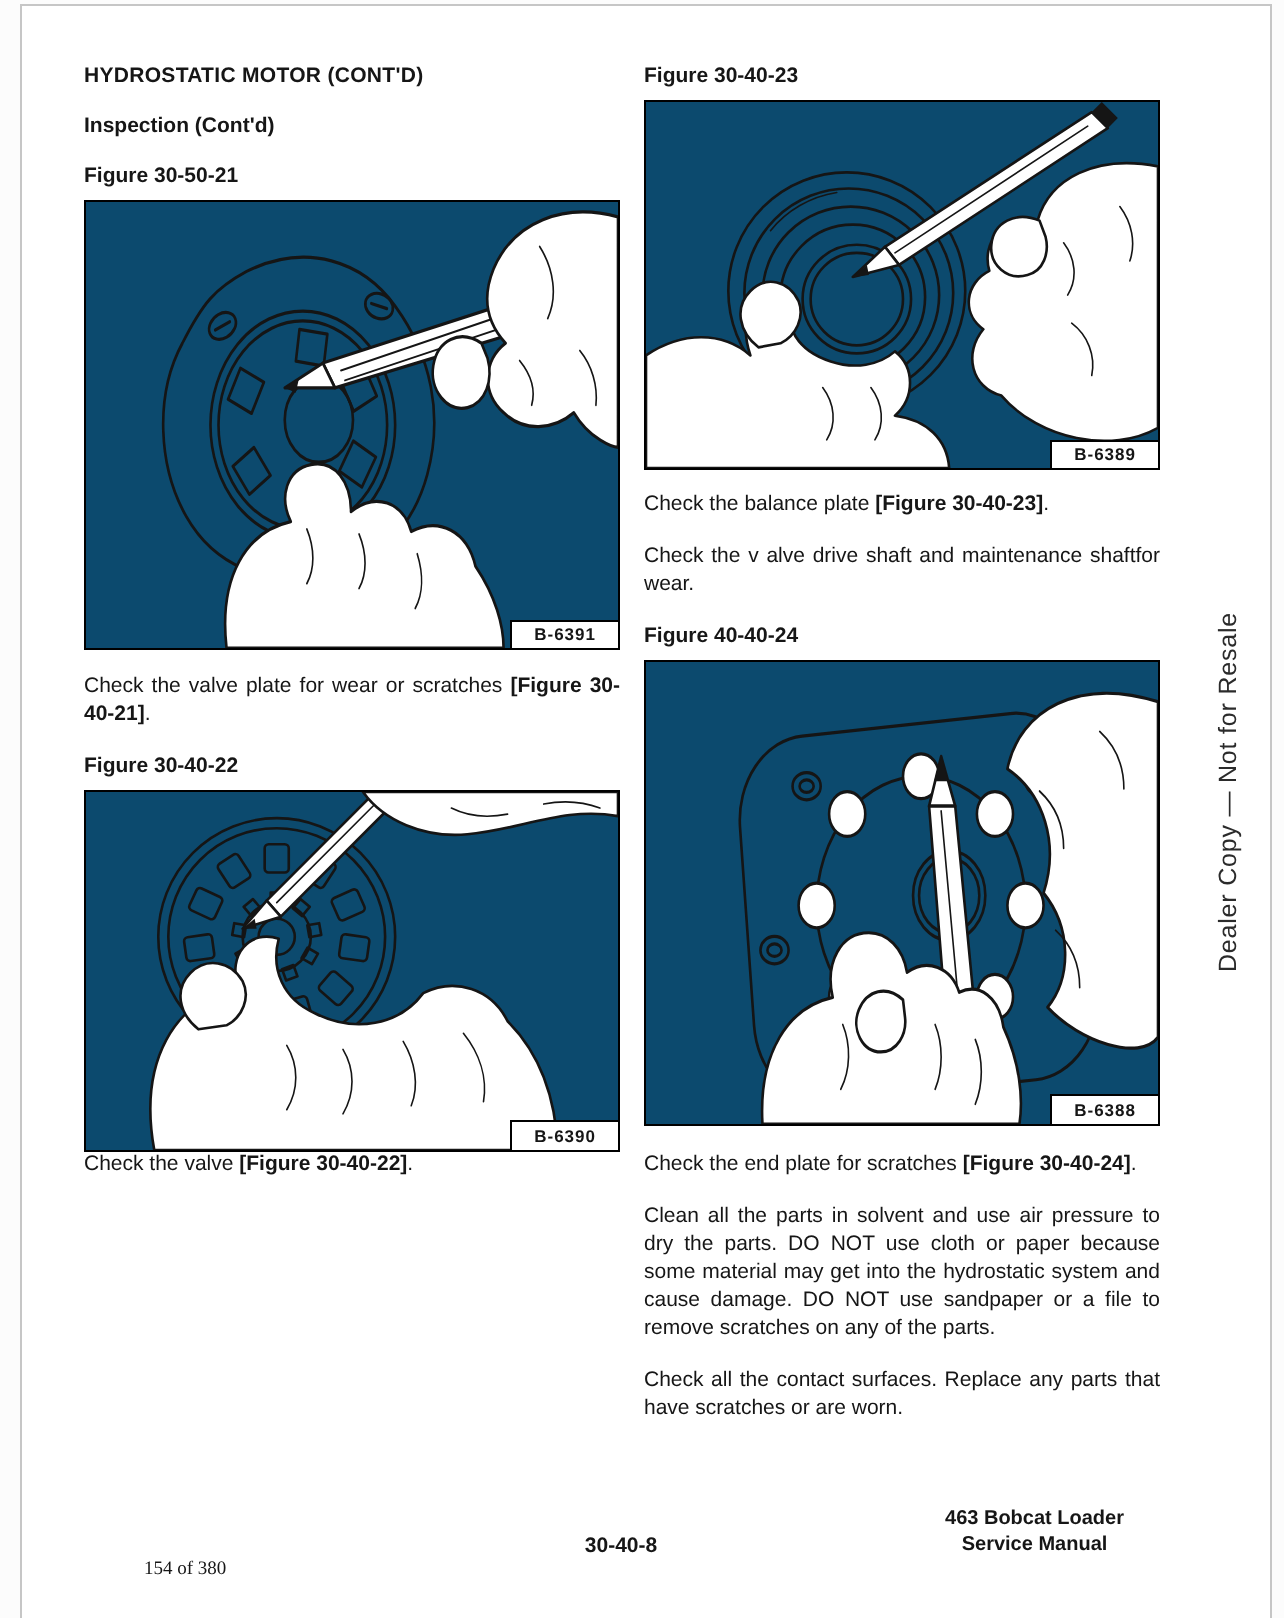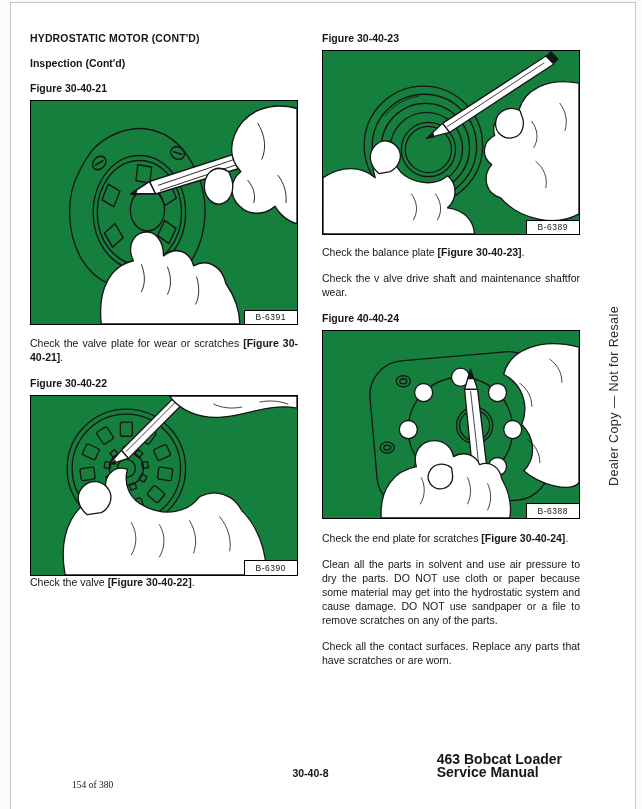--- a/index.html
+++ b/index.html
@@ -6,68 +6,68 @@
   body {
     width:642px; height:809px; position:relative; overflow:hidden;
     background:#fcfcfc; color:#161616;
     font-family:"Liberation Sans", sans-serif;
   }
   .page-frame {
     position:absolute; left:10px; top:2px; right:6px; bottom:-3px;
     border:1px solid #c6c6c6; background:#ffffff;
   }
   .col { position:absolute; top:32px; }
-  .col-left  { left:30px;  width:268px; }
+  .col-left  { left:42px;  width:268px; }
   .col-right { left:322px; width:258px; }
 
   .h-section    { font-size:10.5px; font-weight:bold; margin:0 0 13px 0; letter-spacing:.15px; }
   .h-subsection { font-size:10.5px; font-weight:bold; margin:0 0 13px 0; }
   .fig-caption  { font-size:10.5px; font-weight:bold; margin:0 0 6px 0; }
 
-  .figure-box { position:relative; border:1.6px solid #000; background:#15803d; box-sizing:border-box; }
+  .figure-box { position:relative; border:1.6px solid #000; background:#0c4a6e; box-sizing:border-box;font-weight:bold; }
   .figure-box svg { display:block; width:100%; height:100%; }
   #figbox21 { height:225px; margin-bottom:12px; }
   #figbox22 { height:181px; }
   #figbox23 { height:185px; margin-bottom:11px; }
-  #figbox24 { height:189px; margin-bottom:13px; }
+  #figbox24 { height:233px; margin-bottom:13px; }
 
   .code-box {
     position:absolute; right:-1px; bottom:-1px; background:#fff;
     border:1.2px solid #000; font-size:8.5px; letter-spacing:.5px;
     padding:2.5px 11px; line-height:1;
   }
 
   p.body { font-size:10.5px; line-height:1.33; text-align:justify; margin:0 0 12px 0; }
   p.body b { font-weight:bold; }
 
   .watermark {
     position:absolute; left:614px; top:396px; white-space:nowrap;
     transform:translate(-50%,-50%) rotate(-90deg);
     font-size:12.5px; letter-spacing:.4px; color:#2b2b2b;
   }
 
   .footer-center { position:absolute; left:38px; width:545px; top:767px; text-align:center; font-weight:bold; font-size:10.5px; }
-  .footer-right  { position:absolute; right:80px; top:753px; text-align:left; font-weight:bold; font-size:14px; line-height:13px; }
+  .footer-right  { position:absolute; right:80px; top:753px; text-align:center; font-weight:bold; font-size:10px; line-height:13px; }
   .footer-left   { position:absolute; left:72px; top:780px; font-size:9.5px;font-family:Liberation Serif, serif; }
 
   .lineart { stroke:#151515; fill:none; stroke-width:1.3; stroke-linecap:round; stroke-linejoin:round; }
   .skin { fill:#ffffff; }
   .thin { stroke-width:.8; }
   .dark { fill:#151515; stroke:none; }
 </style>
 </head>
 <body>
 
 <div class="page-frame"></div>
 
 <div class="col col-left">
   <div class="h-section">HYDROSTATIC MOTOR (CONT'D)</div>
   <div class="h-subsection">Inspection (Cont'd)</div>
 
-  <div class="fig-caption">Figure 30-40-21</div>
+  <div class="fig-caption">Figure 30-50-21</div>
   <div class="figure-box" id="figbox21">
     <svg viewBox="0 0 265 180" preserveAspectRatio="none">
       <g class="lineart">
 
         <g transform="translate(108,90)">
           <path d="M -28,-62 C 2,-74 30,-66 46,-48 C 64,-28 70,-4 62,20 C 54,44 34,57 8,61 C -18,65 -44,57 -58,37 C -72,17 -74,-12 -60,-33 C -50,-49 -44,-55 -28,-62 Z"></path>
           <circle r="46"></circle>
           <circle r="42"></circle>
           <circle cx="8" cy="-2" r="17"></circle>
           <g transform="rotate(8)">

